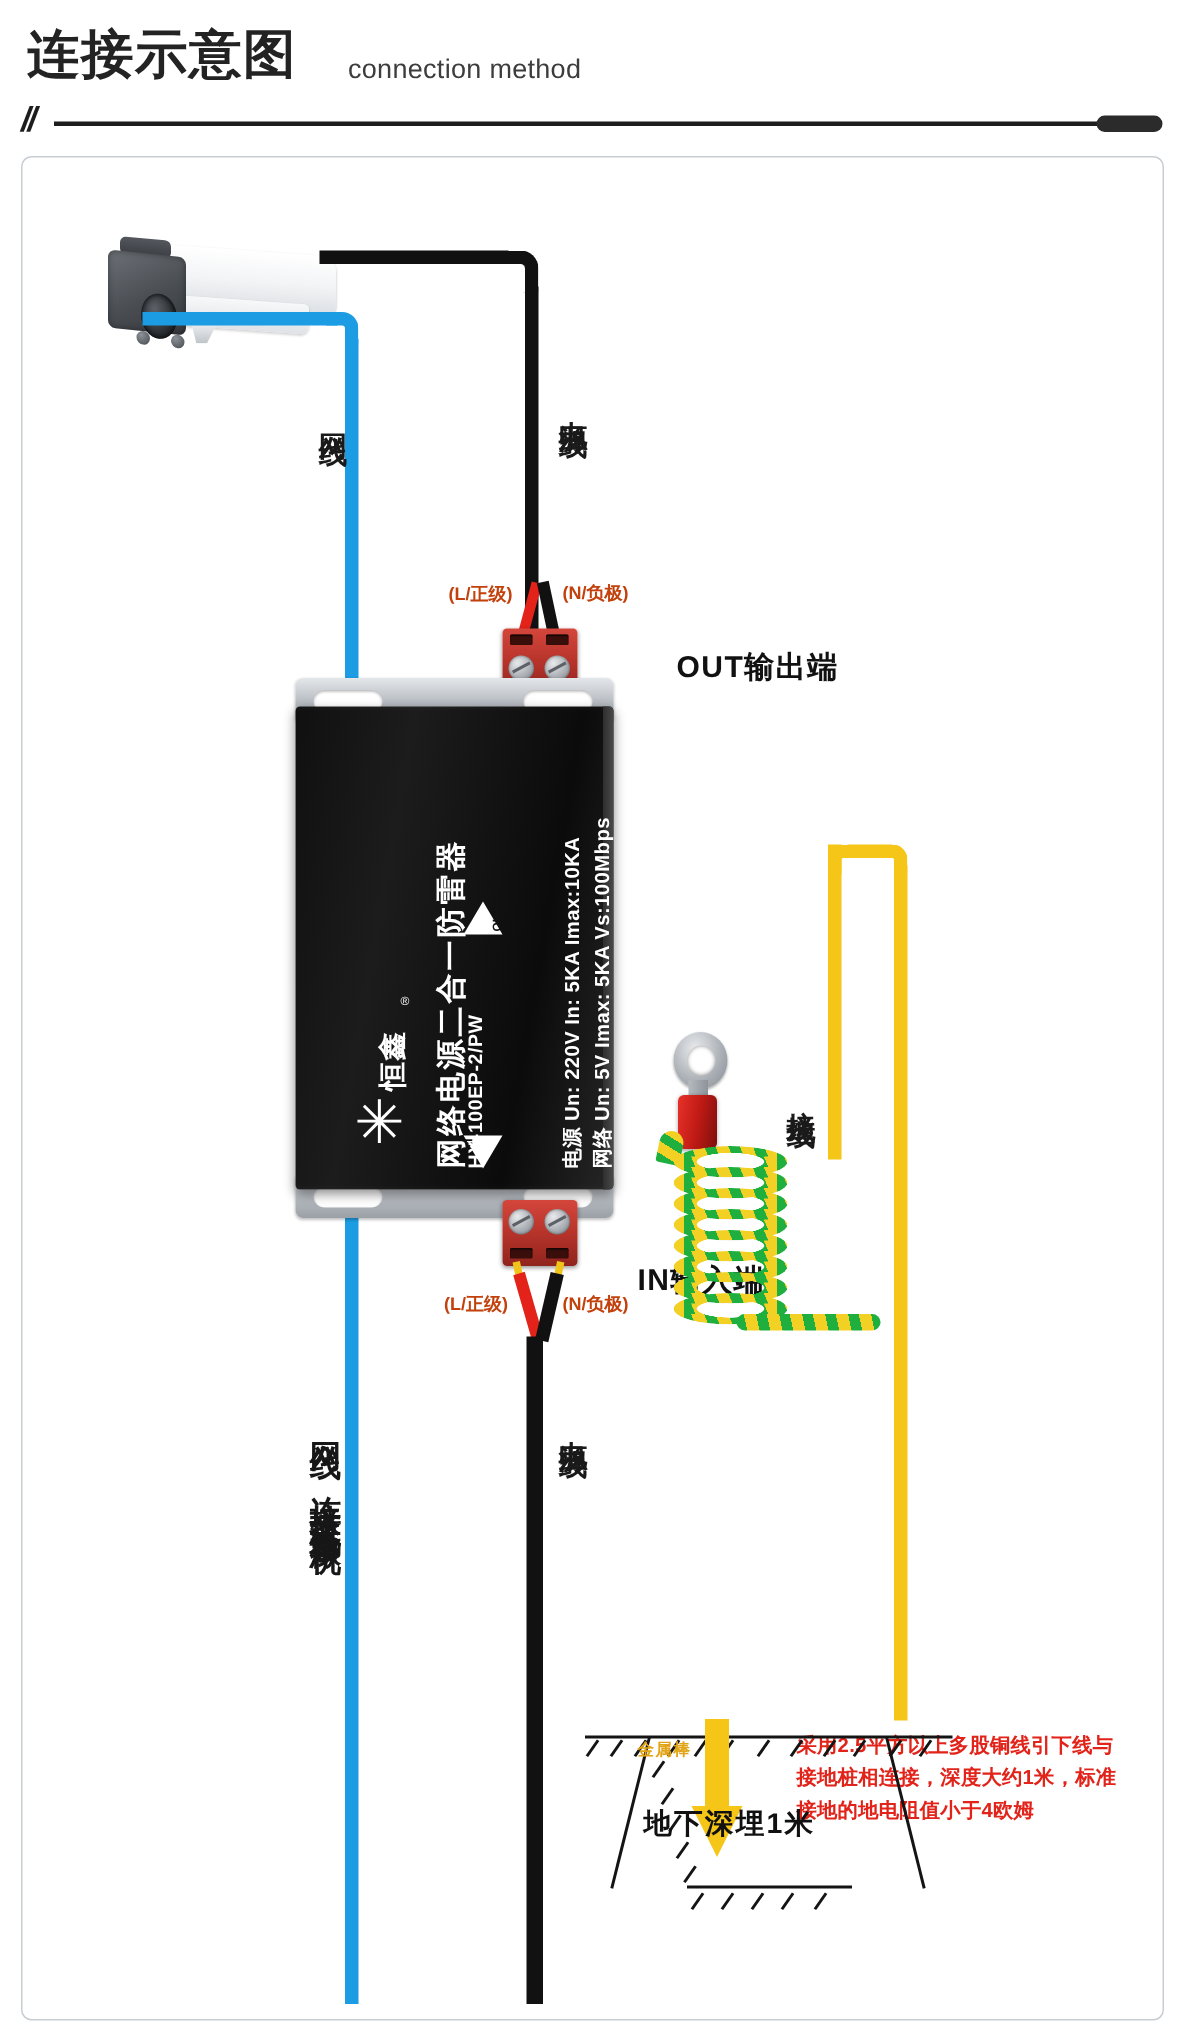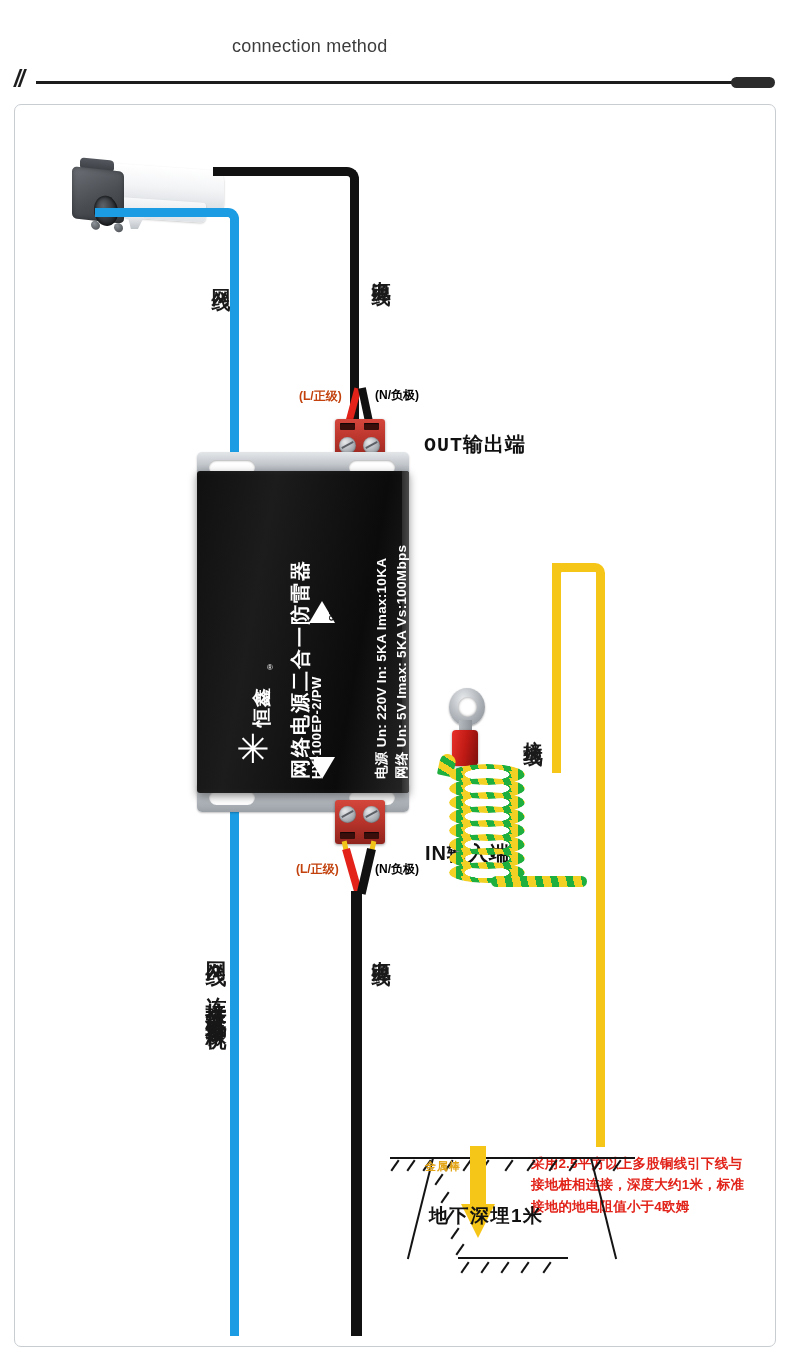--- a/index.html
+++ b/index.html
@@ -257,40 +257,41 @@
     font-size:19px; font-weight:600; color:#1a1a1a; letter-spacing:3px;
     line-height:1.05;
   }
   .vtext-lg {
     position:absolute; writing-mode:vertical-rl; text-orientation:upright;
     font-size:21px; font-weight:600; color:#171717; letter-spacing:4px;
     line-height:1.05;
   }
   .htext { position:absolute; white-space:nowrap; }
   .pol-red   { color:#c2410c; font-size:12px; font-weight:600; }
-  .pol-black { color:#000000; font-size:12px; font-weight:600; }
+  .pol-black { color:#c2410c; font-size:12px; font-weight:600; }
   .port-label { font-size:20px; font-weight:700; color:#111; letter-spacing:1px; }
   #warn-text {
     position:absolute; left:516px; top:1048px; width:262px;
     color:#e2231a; font-size:13.5px; font-weight:600; line-height:1.58;
     letter-spacing:.2px;
   }
   #rod-label {
     position:absolute; left:410px; top:1054px;
     color:#e2a415; font-size:11px; font-weight:700; letter-spacing:1px;
   }
   #depth-label {
     position:absolute; left:414px; top:1098px;
     color:#111; font-size:19px; font-weight:700; letter-spacing:1.5px;
   }
 </style>
 </head>
 <body>
 
 <div id="header">
+  <div id="title-cn">连接示意图</div>
   <div id="title-en">connection method</div>
   <div id="slash-mark">//</div>
   <div id="rule-line"></div>
   <div id="rule-cap"></div>
 </div>
 
 <div id="frame">
 
   <div id="camera">
     <div class="cam-body"></div>
@@ -330,21 +331,21 @@
 
   <div class="htext pol-red" style="left:284px; top:283px;">(L/正级)</div>
   <div class="htext pol-black" style="left:360px; top:282px;">(N/负极)</div>
 
   <div class="terminal" style="left:320px; top:314px;">
     <div class="term-hole" style="left:5px;  top:4px;"></div>
     <div class="term-hole" style="left:29px; top:4px;"></div>
     <div class="term-screw" style="left:4px;  top:18px;"></div>
     <div class="term-screw" style="left:28px; top:18px;"></div>
   </div>
-  <div class="htext port-label" style="left:409px; top:326px;font-family:Liberation Mono, monospace;">OUT输出端</div>
+  <div class="htext port-label" style="left:436px; top:326px;">OUT输出端</div>
 
   <div id="device">
     <div class="dev-bracket top">
       <div class="bracket-slot l"></div>
       <div class="bracket-slot r"></div>
     </div>
     <div class="dev-bracket bot">
       <div class="bracket-slot l"></div>
       <div class="bracket-slot r"></div>
     </div>

